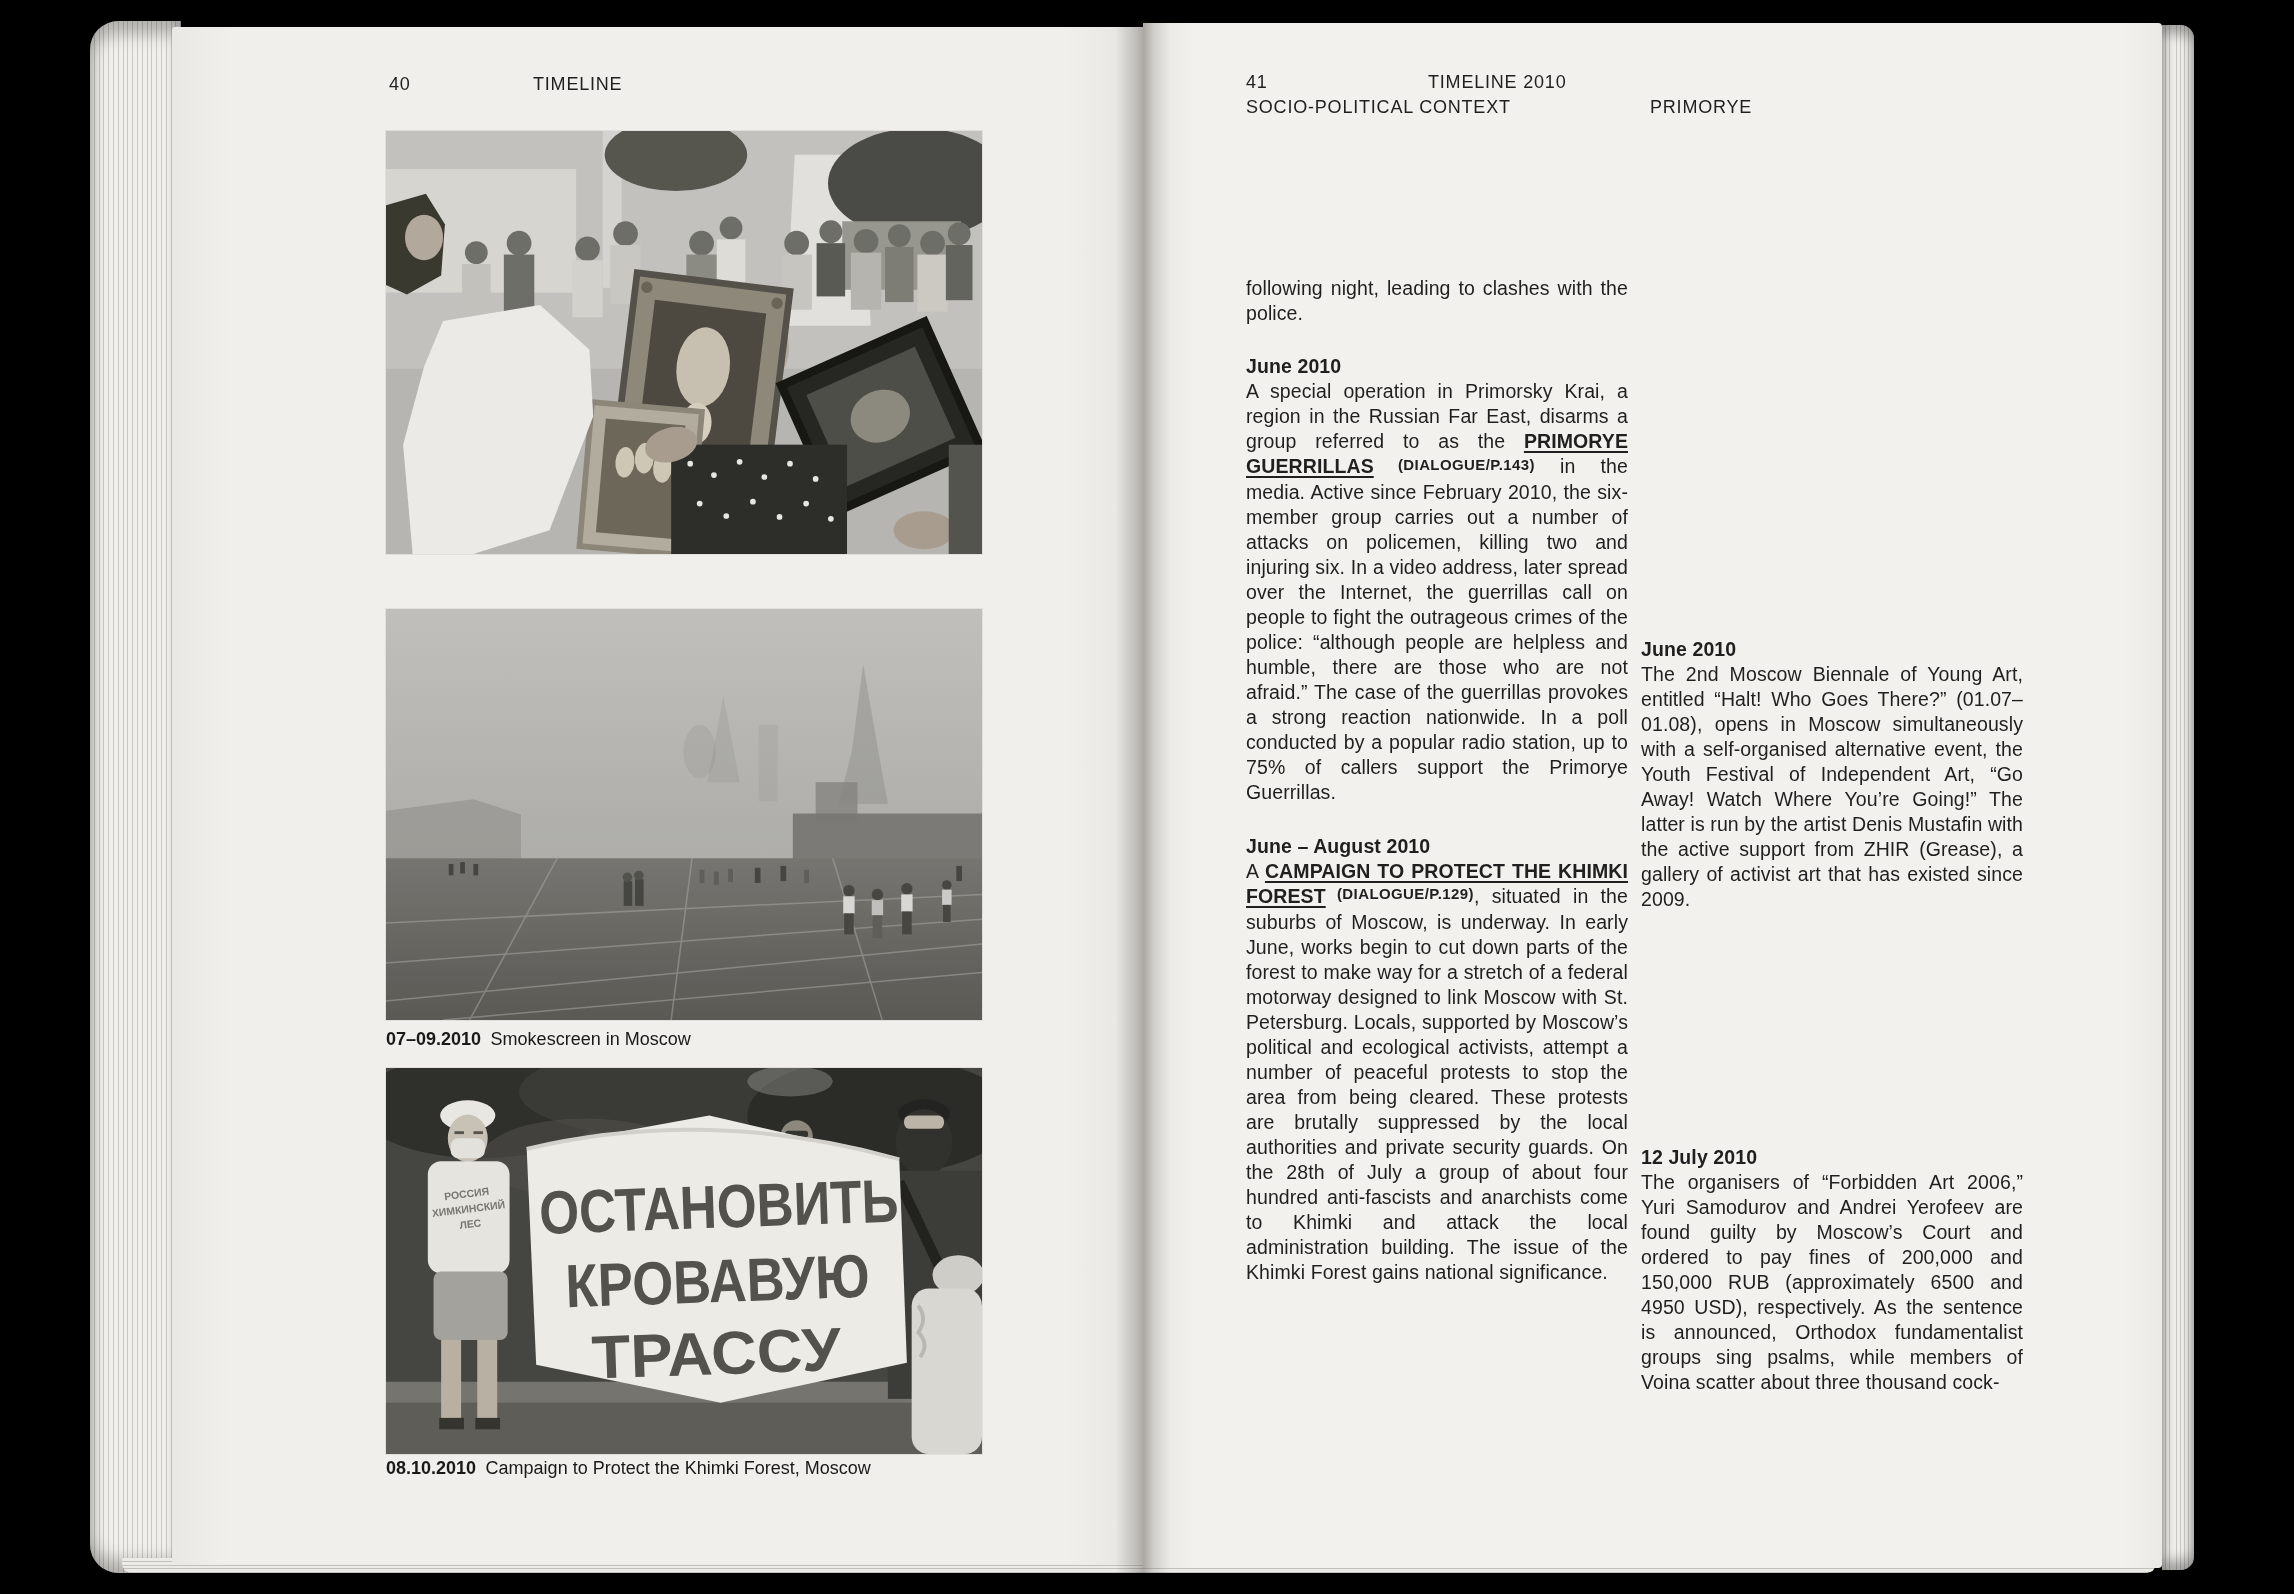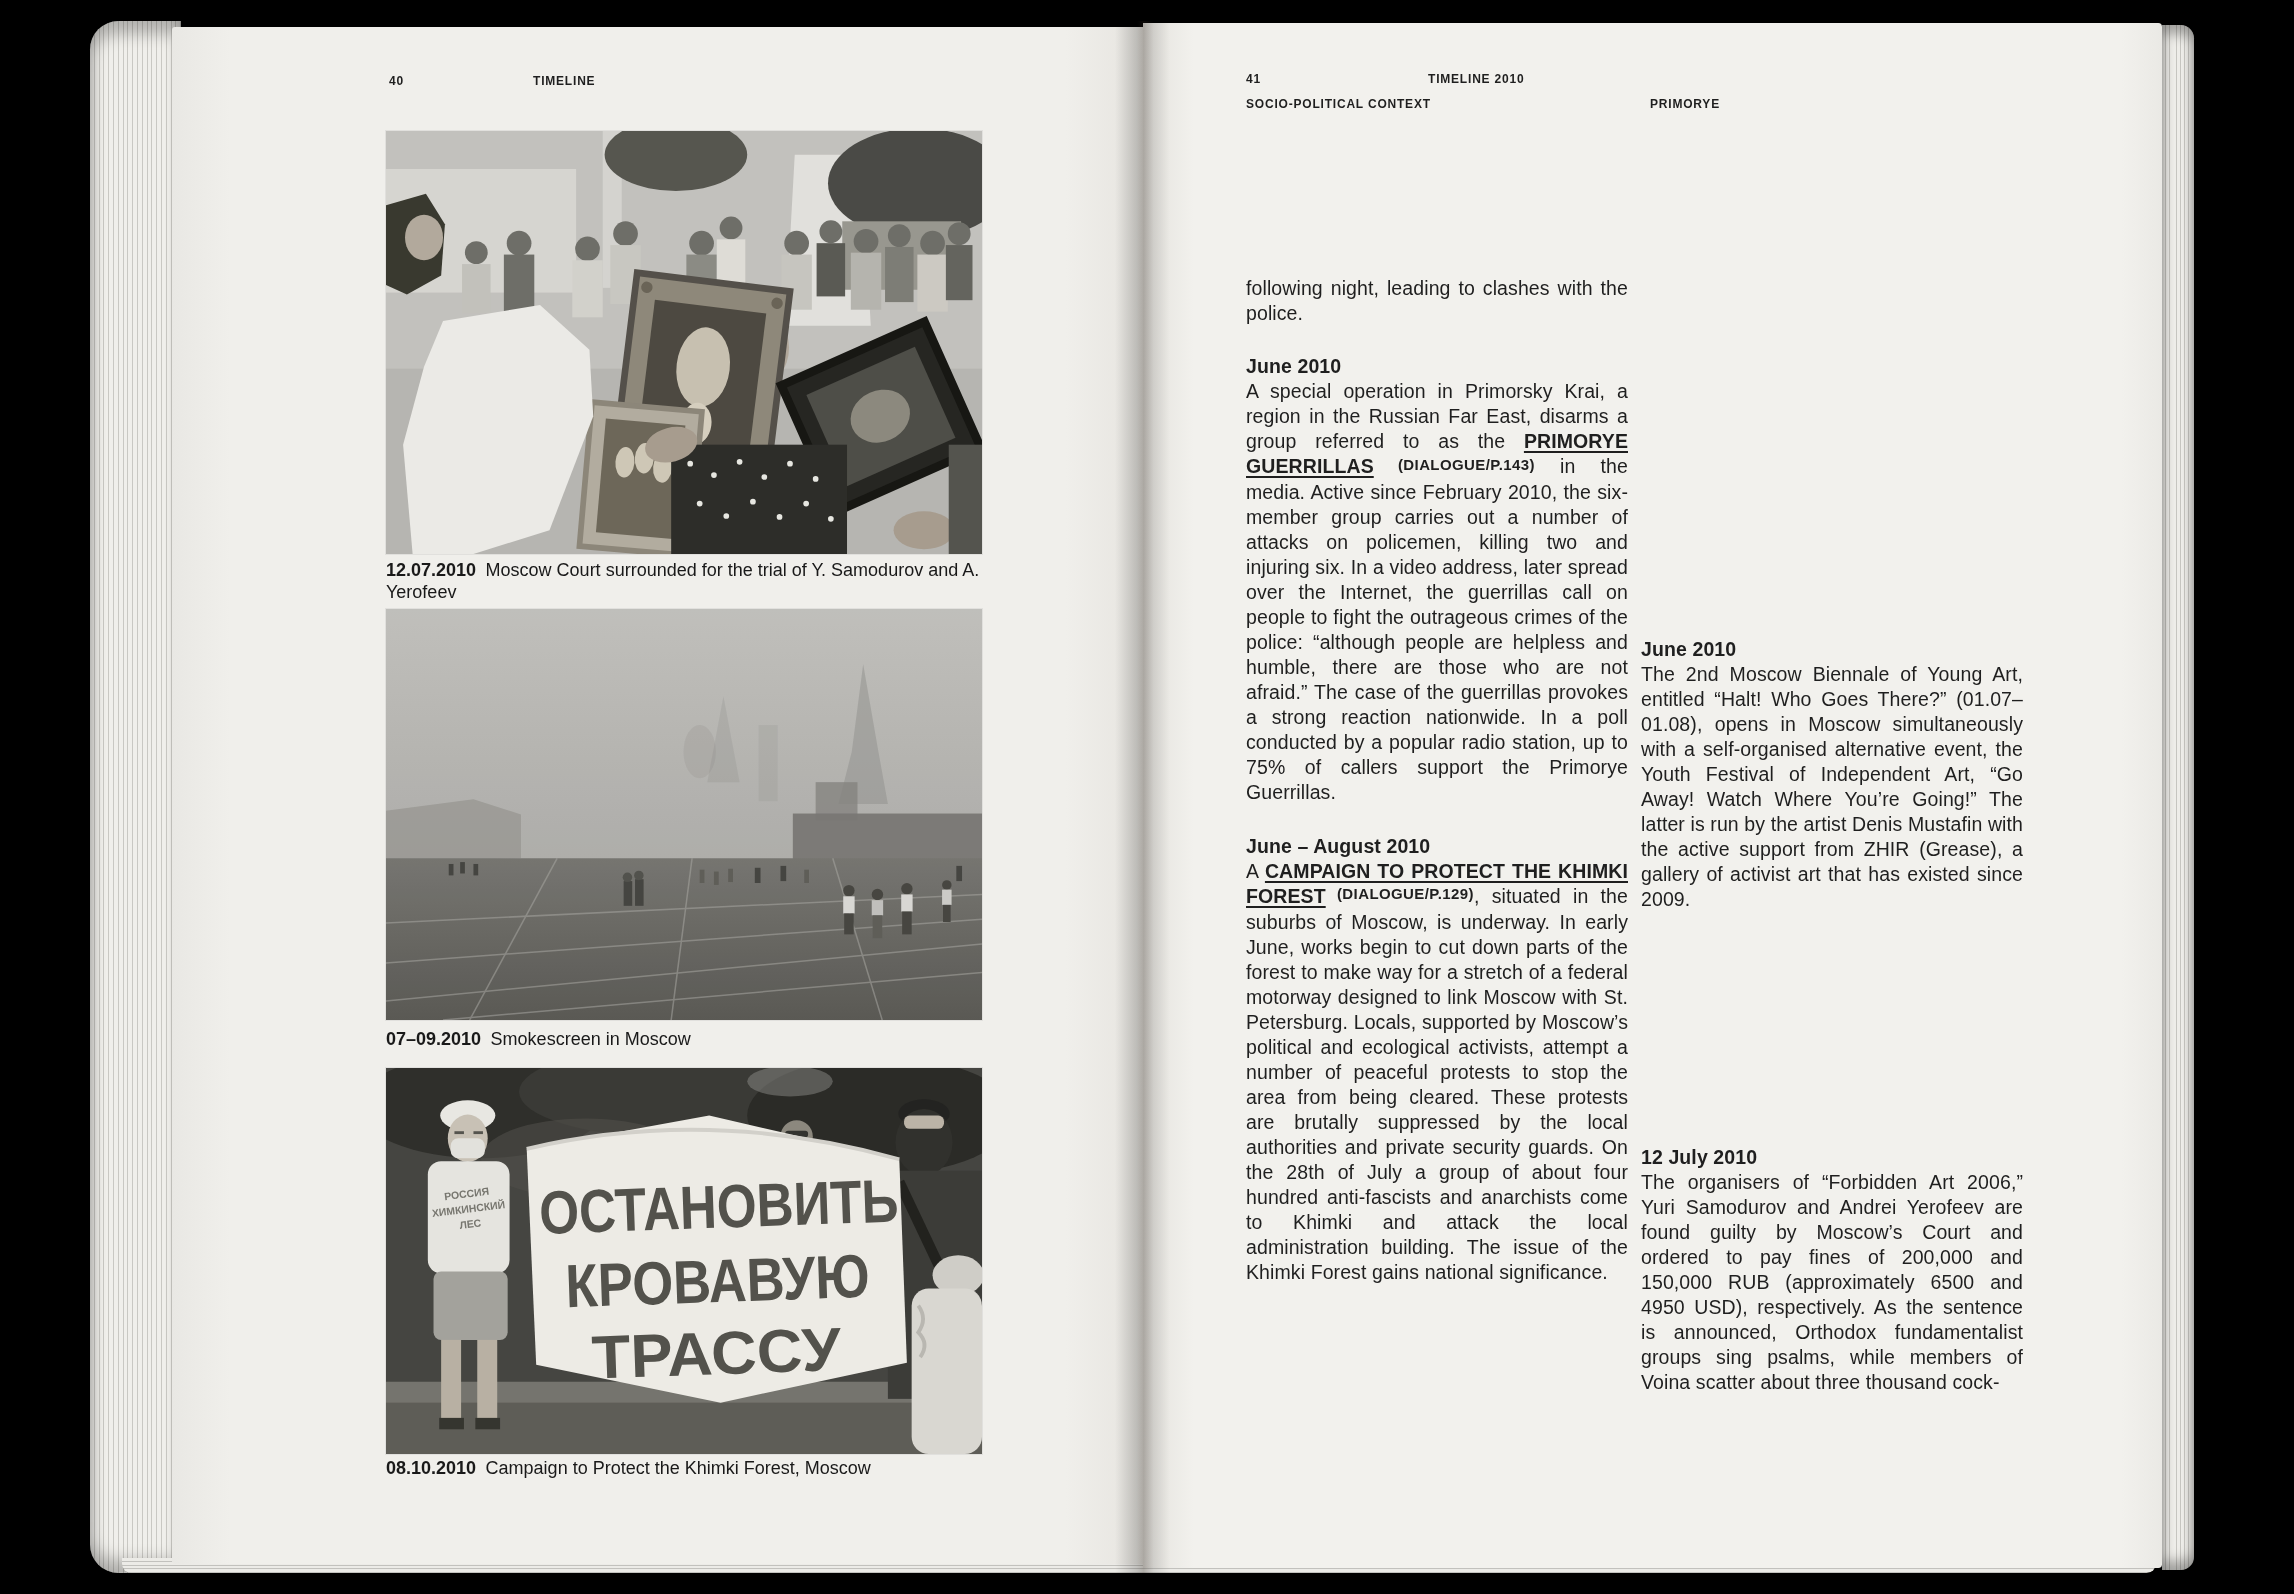--- a/index.html
+++ b/index.html
@@ -17,21 +17,21 @@
       background:repeating-linear-gradient(to bottom,#ecebe7 0 2.9px,#c2c1bd 2.9px 3.8px);border-radius:0 0 9.5px 9.5px;}
   .paper{position:absolute;top:5.7px;height:1537px;}
   .paper-left{left:82px;width:971px;border-radius:2.9px 0 0 2.9px;
       background:linear-gradient(to right,#e9e8e4,#f0efeb 6%,#f0efeb 92%,#e6e4df 100%);}
   .paper-right{left:1053px;top:1.9px;height:1545px;width:1019px;border-radius:0 3.8px 3.8px 0;
       background:linear-gradient(to right,#e4e2dd 0,#f2f1ed 5%,#f2f1ed 96%,#eae9e5 100%);}
   .gutter{position:absolute;left:1025px;top:0;width:55px;height:1552px;pointer-events:none;
       background:linear-gradient(to right,rgba(0,0,0,0),rgba(0,0,0,.18) 40%,rgba(40,32,25,.30) 52%,rgba(0,0,0,.10) 70%,rgba(0,0,0,0));}
   .pos{position:absolute;}
   
-  .runhead{font-size:12px;font-weight:bold;letter-spacing:0.8px;white-space:nowrap;}
+  .runhead{font-size:18px;font-weight:normal;letter-spacing:0.8px;white-space:nowrap;}
   
   .photo{position:absolute;width:596px;outline:1px solid rgba(0,0,0,.06);background:#b9b8b4;}
   .photo svg{display:block;width:100%;height:100%;}
   .caption{position:absolute;width:609px;font-size:18px;line-height:1.22;color:#191919;}
   .caption b{font-weight:bold;margin-right:9.5px;}
   
   .col{position:absolute;width:382px;font-size:19.5px;line-height:25px;text-align:justify;letter-spacing:0.1px;}
   .col p{margin:0;}
   .entry{margin-top:28.5px;}
   .entry-abs{position:absolute;width:382px;font-size:19.5px;line-height:25px;text-align:justify;letter-spacing:0.1px;}
@@ -127,23 +127,20 @@
             <circle cx="386" cy="390" r="3"></circle>
           <circle cx="414" cy="406" r="3"></circle>
             <circle cx="442" cy="392" r="3"></circle>
             <circle cx="468" cy="408" r="3"></circle>
         </g>
         <ellipse cx="300" cy="330" rx="28" ry="18" fill="#a79c8e" transform="rotate(-15 300 330)"></ellipse>
         <ellipse cx="566" cy="420" rx="32" ry="20" fill="#a79c8e"></ellipse>
         <rect x="592" y="330" width="35" height="115" fill="#54544e"></rect>
       </svg>
     </div>
-    <div class="caption" style="left:214px;top:533px;">
-      <b>12.07.2010</b><span>Moscow Court surrounded for the trial of Y. Samodurov and A. Yerofeev</span>
-    </div>
 
     <div class="photo" style="left:214px;top:582px;height:411px;">
       <svg viewBox="0 0 627 432" preserveAspectRatio="none">
         <defs>
           <linearGradient id="sky2" x1="0" y1="0" x2="0" y2="1">
             <stop offset="0" stop-color="#bcbbb7"></stop>
               <stop offset="1" stop-color="#a7a6a2"></stop>
           </linearGradient>
           <linearGradient id="gr2" x1="0" y1="0" x2="0" y2="1">
             <stop offset="0" stop-color="#6e6d68"></stop>

